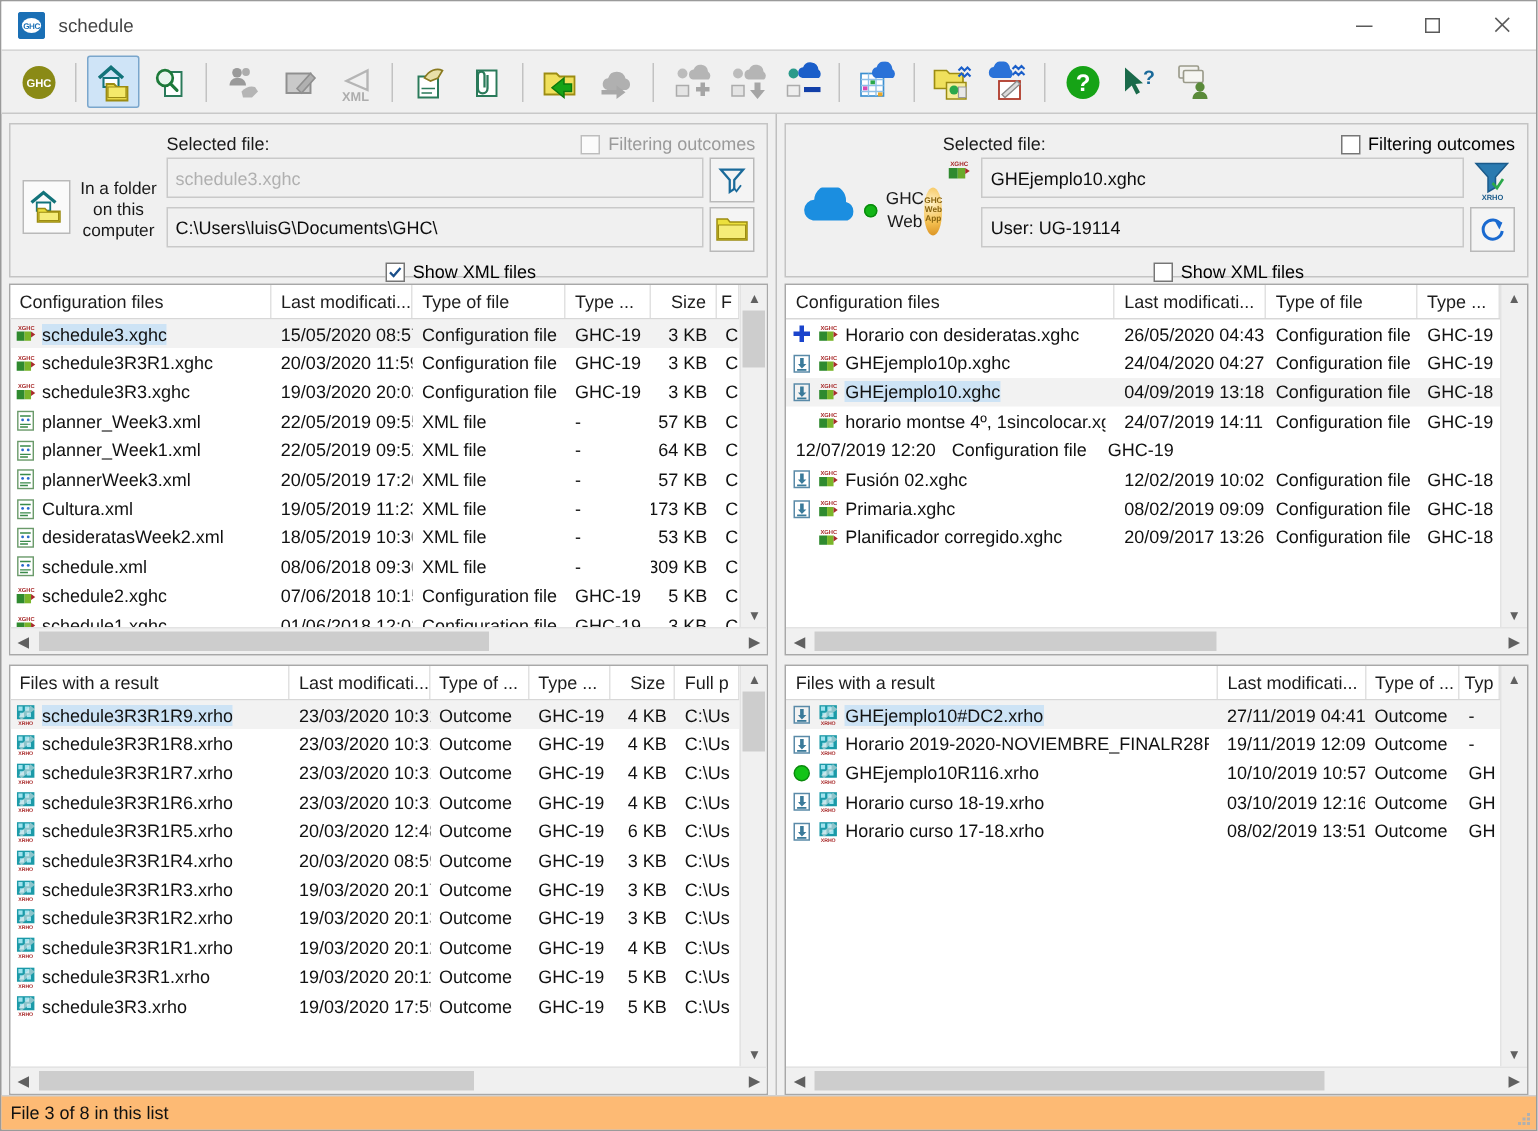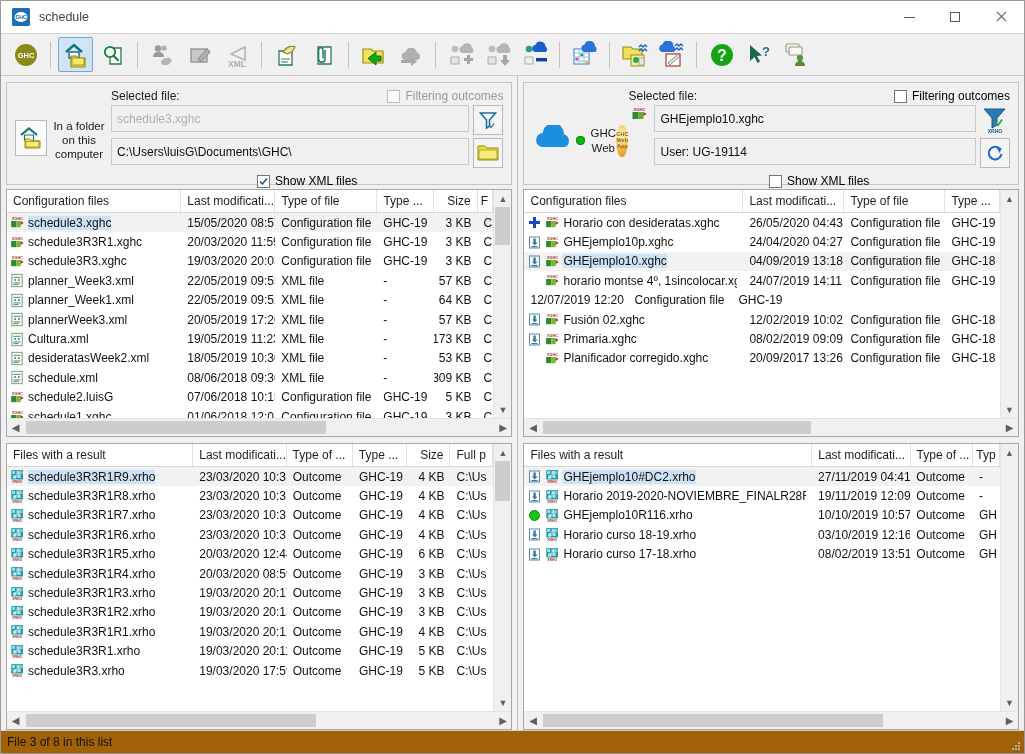--- a/index.html
+++ b/index.html
@@ -125,21 +125,21 @@
   .vbar .trk{flex:1 1 auto;position:relative;}
   .vthumb{position:absolute;left:1px;right:1px;background:#cdcdcd;}
   .hbar{height:17px;flex:0 0 auto;background:#f0f0f0;border-top:1px solid #e3e3e3;
         display:flex;align-items:center;}
   .hbar .arw{width:17px;display:flex;align-items:center;justify-content:center;
              color:#606060;font-size:10px;}
   .hbar .trk{flex:1 1 auto;position:relative;height:13px;}
   .hthumb{position:absolute;top:0;bottom:0;background:#cdcdcd;}
 
   
-  .statusbar{height:22px;flex:0 0 auto;background:#a16207;border-top:1px solid #d0d0d0;
+  .statusbar{height:22px;flex:0 0 auto;background:#fdba74;border-top:1px solid #d0d0d0;
              display:flex;align-items:center;padding-left:6px;font-size:12px;color:#111;
              position:relative;}
   .grip{position:absolute;right:3px;bottom:2px;width:12px;height:12px;}
 </style>
 </head>
 <body>
 
 <div class="win">
 
   <div class="titlebar">
@@ -549,21 +549,21 @@
                   <div class="cell" style="width: 16px;">C</div>
                 </div>
                 <div class="row">
                   <div class="cell name" style="width: 178px;">
                     <svg class="ficon" viewBox="0 0 16 16">
                       <text x="8" y="5" font-size="4.1" font-weight="bold" fill="#a82a2a" text-anchor="middle" font-family="Liberation Sans, sans-serif">XGHC</text>
                       <rect x="1.2" y="6.4" width="5.6" height="6.6" fill="#2f8a2f"></rect>
                       <rect x="6.8" y="6.4" width="4.6" height="6.6" fill="#7ab52a"></rect>
                       <path d="M11.4 6.4l3 2.1-3 2.1z" fill="#a82a2a"></path>
                     </svg>
-                    <span class="nm">schedule2.luisG</span>
+                    <span class="nm">schedule2.xghc</span>
                   </div>
                   <div class="cell" style="width: 96px;">07/06/2018  10:15</div>
                   <div class="cell" style="width: 104px;">Configuration file</div>
                   <div class="cell" style="width: 58px;">GHC-19</div>
                   <div class="cell r" style="width: 44px;">5 KB</div>
                   <div class="cell" style="width: 16px;">C</div>
                 </div>
                 <div class="row">
                   <div class="cell name" style="width: 178px;">
                     <svg class="ficon" viewBox="0 0 16 16">

